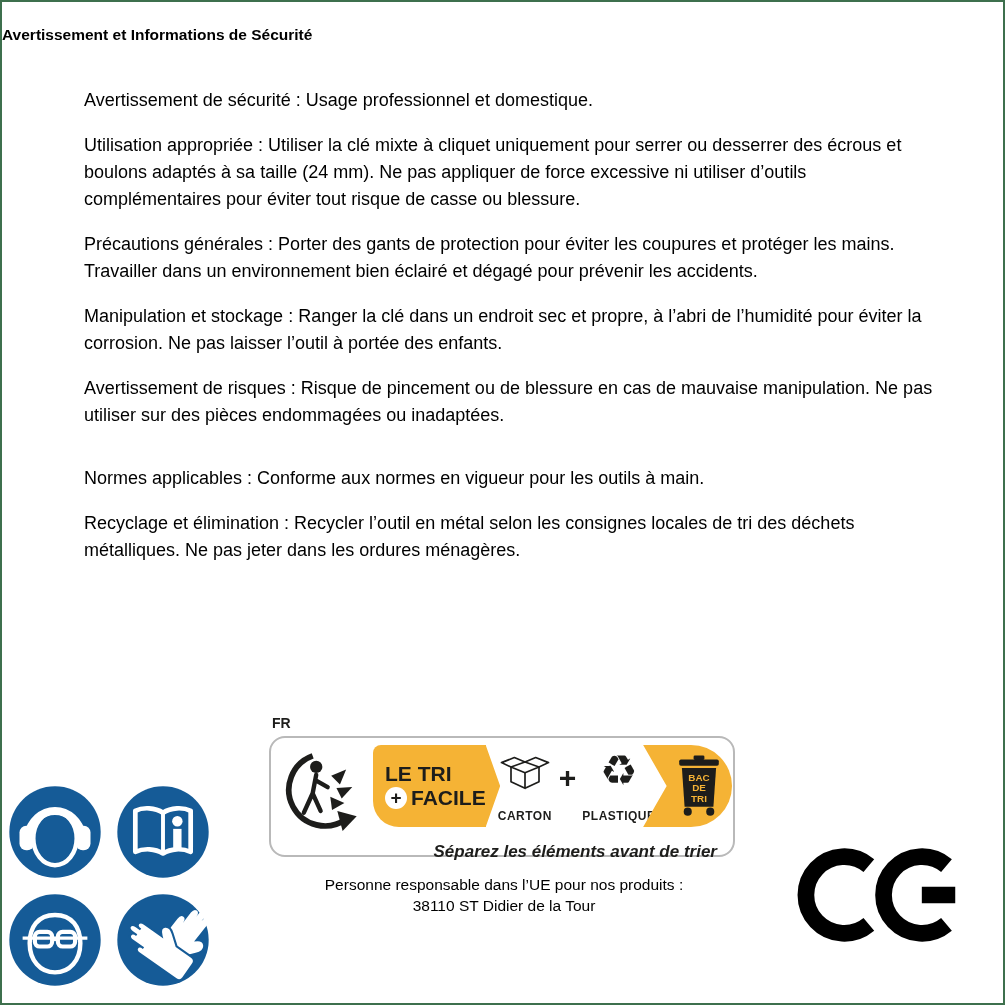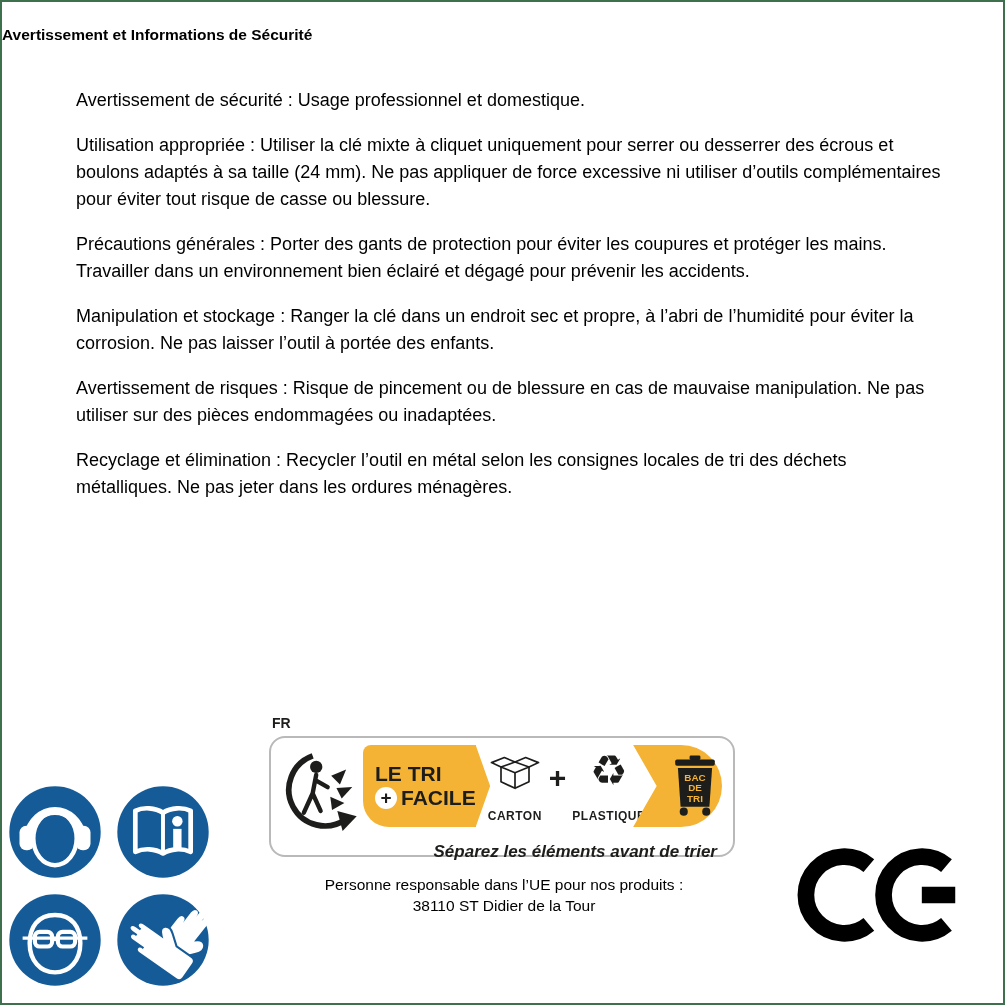--- a/index.html
+++ b/index.html
@@ -11,21 +11,21 @@
   html,body{margin:0;padding:0;background:#fff;}
   .page{
     position:relative;width:1001px;height:1001px;border:2px solid var(--frame);
     background:#fff;font-family:"Liberation Sans",sans-serif;color:#000;overflow:hidden;
   }
   .title{
     position:absolute;top:24px;left:0;width:100%;text-align:left;
     font-weight:bold;font-size:15.5px;
   }
   .paragraphs{position:absolute;left:70px;top:85px;width:872px;font-size:18px;line-height:27px;}
-  .paragraphs p{margin:0 0 18px 4px;}
+  .paragraphs p{margin:0 0 18px 12px;}
   .paragraphs p.gap{margin-top:36px;}
 
   
   .icon-grid{
     position:absolute;left:6px;top:783px;
     display:grid;grid-template-columns:94px 94px;grid-auto-rows:94px;column-gap:14px;row-gap:14px;
   }
   .icon-grid svg{width:94px;height:94px;display:block;}
   .icon-grid .bg{fill:var(--blue);}
   .icon-grid .wl{stroke:#fff;fill:none;}
@@ -35,21 +35,21 @@
   .fr-code{position:absolute;left:270px;top:713px;font-weight:bold;font-size:14px;color:var(--ink);}
   .tri-label{
     position:absolute;left:267px;top:734px;width:466px;height:121px;
     background:#fff;border:2px solid #b9b9b9;border-radius:16px;box-sizing:border-box;
   }
   .triman{position:absolute;left:8px;top:6px;width:92px;height:88px;}
   .triman svg{width:100%;height:100%;}
   .triman .k{fill:var(--ink);}
   .triman .ks{stroke:var(--ink);fill:none;}
   .band{
-    position:absolute;left:92px;top:7px;width:359px;height:82px;background:var(--accent);
+    position:absolute;left:102px;top:7px;width:359px;height:82px;background:var(--accent);
     border-radius:8px 41px 41px 26px;display:flex;align-items:stretch;
   }
   .headline{
     flex:0 0 104px;display:flex;flex-direction:column;justify-content:center;
     padding-left:12px;box-sizing:border-box;color:var(--ink);font-weight:bold;font-size:21px;line-height:24px;
   }
   .headline .l2{display:flex;align-items:center;gap:4px;}
   .plus-badge{
     width:22px;height:22px;border-radius:50%;background:#fff;color:var(--ink);
     display:flex;align-items:center;justify-content:center;font-size:19px;font-weight:bold;flex:0 0 22px;
@@ -57,21 +57,21 @@
   .chevron-panel{
     flex:0 0 181px;background:#fff;display:flex;align-items:center;justify-content:center;gap:5px;
     clip-path:polygon(0 0,87% 0,100% 50%,87% 100%,0 100%,8% 50%);
   }
   .material{display:flex;flex-direction:column;align-items:center;color:var(--ink);}
   .material .mat-label{font-weight:bold;font-size:12px;letter-spacing:.5px;margin-top:16px;}
   .material svg{display:block;}
   .material .ks{stroke:var(--ink);fill:none;stroke-width:3;stroke-linejoin:round;}
   .recycle-glyph{font-size:42px;line-height:44px;color:var(--ink);}
   .plus-sep{font-size:30px;font-weight:bold;color:var(--ink);margin:0 1px 16px 1px;}
-  .bin-zone{flex:1;display:flex;align-items:center;justify-content:flex-end;}
+  .bin-zone{flex:1;display:flex;align-items:center;justify-content:center;}
   .bin-zone svg{width:54px;height:72px;}
   .bin-zone .k{fill:var(--ink);}
   .bin-zone text{font-family:"Liberation Sans",sans-serif;font-weight:bold;font-size:11px;fill:var(--accent);}
   .instruction{
     position:absolute;right:16px;top:104px;font-style:italic;font-weight:bold;
     font-size:17px;color:var(--ink);
   }
 
   
   .address{
@@ -90,20 +90,21 @@
 <div class="page">
 
   <div class="title">Avertissement et Informations de Sécurité</div>
 
   <div class="paragraphs">
       <p>Avertissement de sécurité : Usage professionnel et domestique.</p>
       <p>Utilisation appropriée : Utiliser la clé mixte à cliquet uniquement pour serrer ou desserrer des écrous et boulons adaptés à sa taille (24 mm). Ne pas appliquer de force excessive ni utiliser d’outils complémentaires pour éviter tout risque de casse ou blessure.</p>
       <p>Précautions générales : Porter des gants de protection pour éviter les coupures et protéger les mains. Travailler dans un environnement bien éclairé et dégagé pour prévenir les accidents.</p>
       <p>Manipulation et stockage : Ranger la clé dans un endroit sec et propre, à l’abri de l’humidité pour éviter la corrosion. Ne pas laisser l’outil à portée des enfants.</p>
       <p>Avertissement de risques : Risque de pincement ou de blessure en cas de mauvaise manipulation. Ne pas utiliser sur des pièces endommagées ou inadaptées.</p>
+      <p class="gap">Normes applicables : Conforme aux normes en vigueur pour les outils à main.</p>
       <p>Recyclage et élimination : Recycler l’outil en métal selon les consignes locales de tri des déchets métalliques. Ne pas jeter dans les ordures ménagères.</p>
     </div>
 
   <div class="icon-grid">
 
     <svg viewBox="0 0 36 36">
       <circle class="bg" cx="18" cy="18" r="17.5"></circle>
       <ellipse class="wl" cx="18" cy="20.5" rx="8.3" ry="10.2" stroke-width="1.7"></ellipse>
       <path class="wl" d="M7.6 19.5 A 10.6 11.8 0 0 1 28.4 19.5" stroke-width="3.1"></path>
       <rect class="wf" x="4.4" y="15.6" width="5.6" height="9.4" rx="2.6"></rect>

